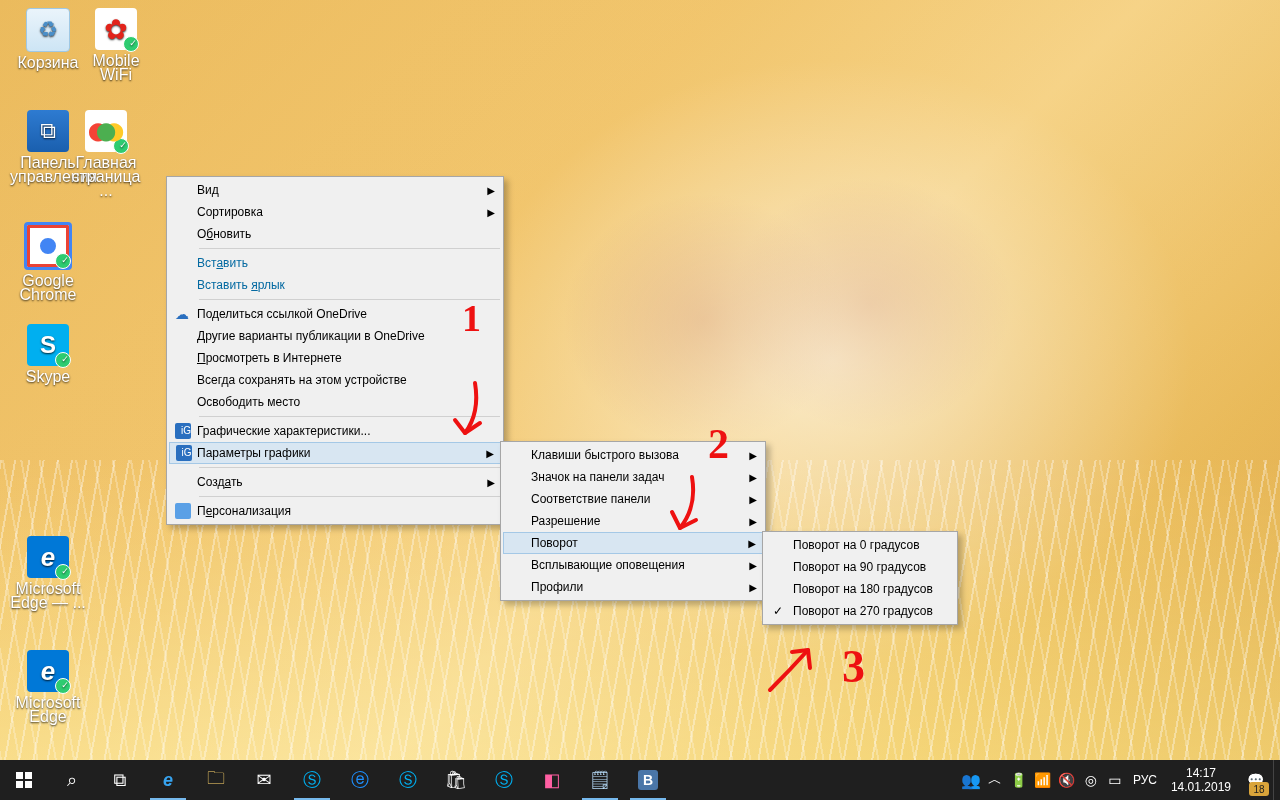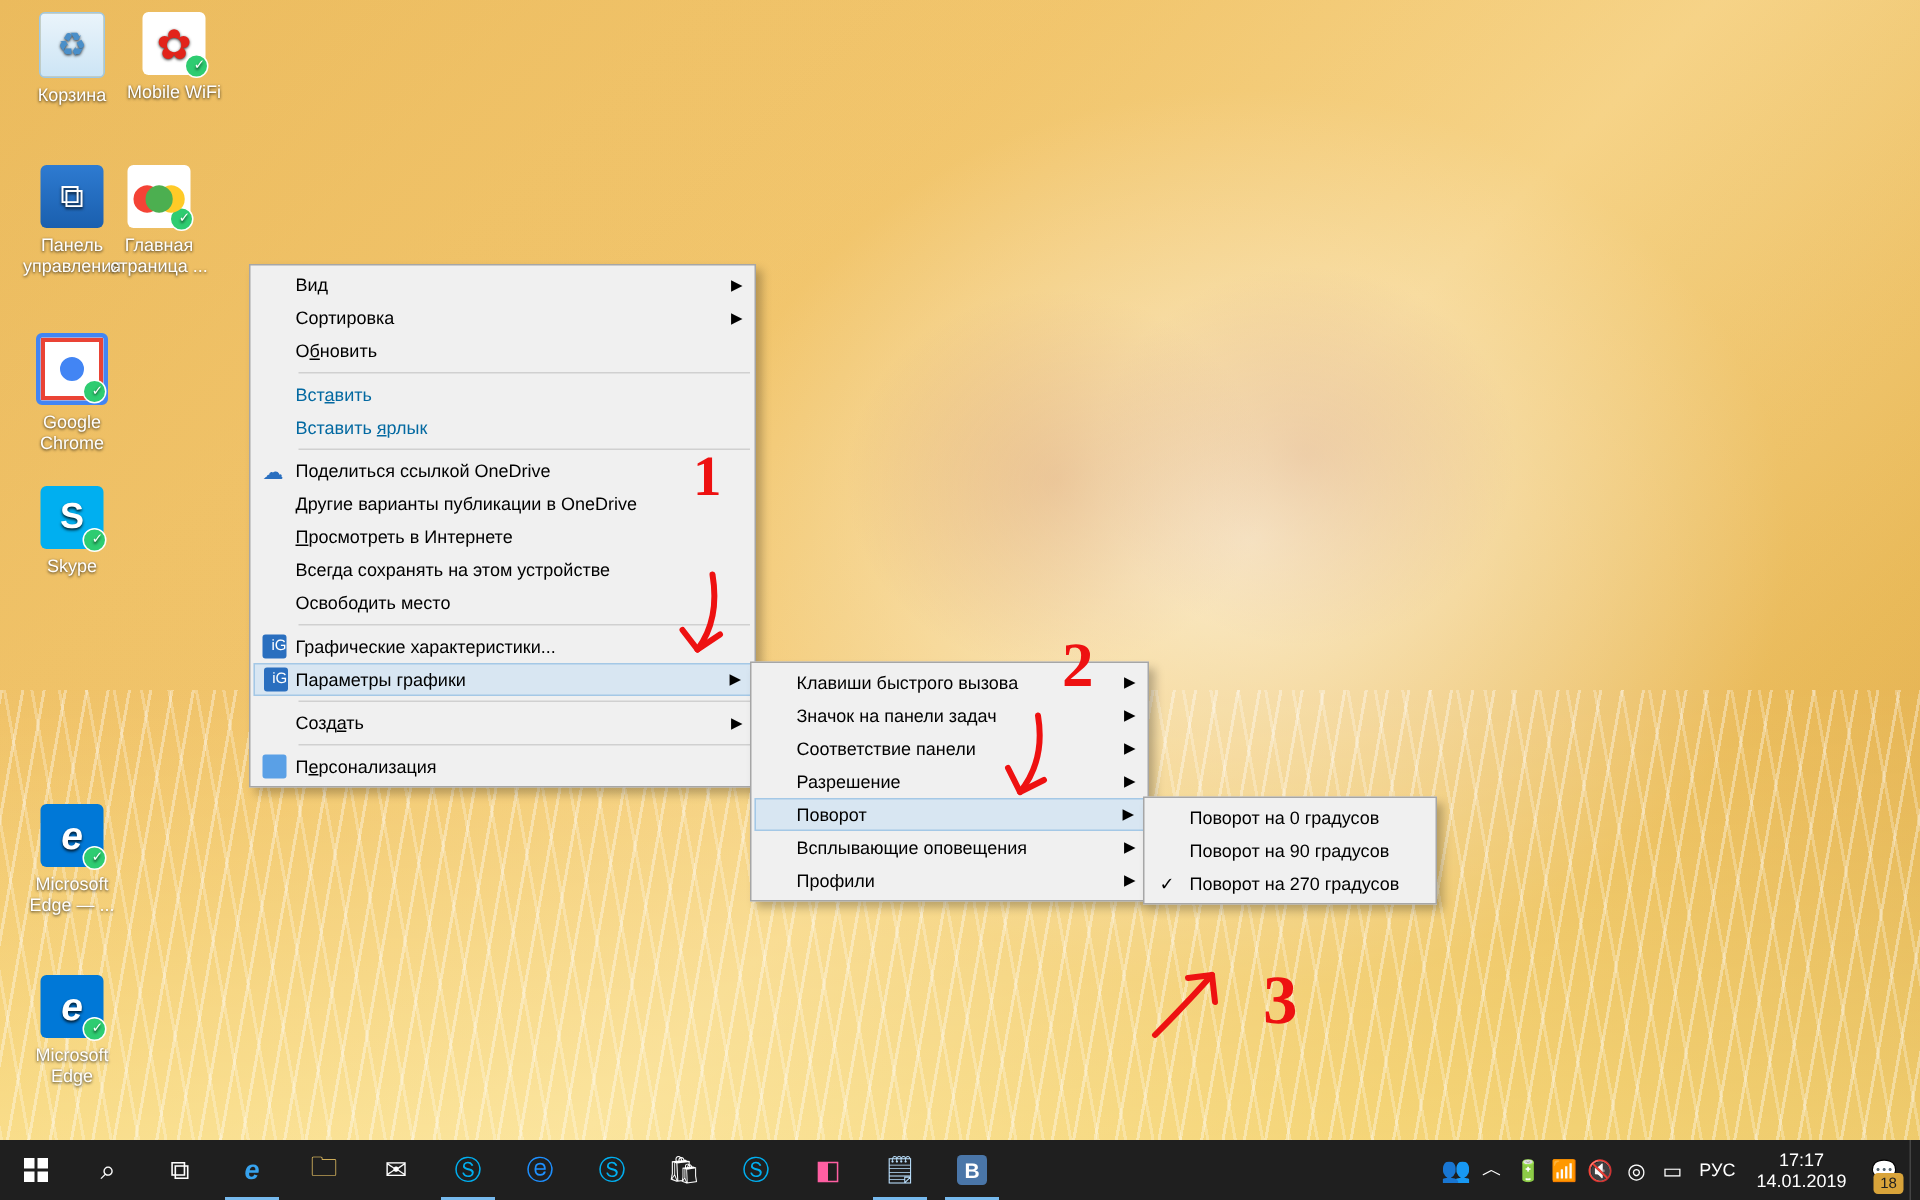--- a/index.html
+++ b/index.html
@@ -32,21 +32,21 @@
   }
   .dicon .ibox {
     width:42px; height:42px; margin:0 auto 4px; border-radius:4px;
     display:flex; align-items:center; justify-content:center; position:relative;
   }
   .dicon .sync-badge {
     position:absolute; right:-2px; bottom:-2px; width:14px; height:14px; border-radius:50%;
     background:#2ecc71; border:1.5px solid #fff;
   }
   .dicon .sync-badge::after { content:"✓"; color:#fff; font-size:9px; position:relative; top:-2px; left:2px; }
-  .dicon .lbl { font-size:12px; line-height:14px; }
+  .dicon .lbl { font-size:16px; line-height:14px; }
 
   
   .recycle { background:linear-gradient(#eaf4fb,#cde5f5); border:1px solid #9fc8e4; }
   .recycle::after { content:"♻"; color:#4a8fc9; font-size:22px; }
   .huawei { background:#fff; }
   .huawei::after { content:"✿"; color:#e2231a; font-size:28px; }
   .cpanel { background:linear-gradient(#2e7bd1,#1a5fae); }
   .cpanel::after { content:"⧉"; color:#fff; font-size:22px; }
   .yandex { background:#fff; border-radius:50%; }
   .yandex::after { content:"⬤"; color:#4caf50; font-size:18px; text-shadow: -8px 0 #f44336, 8px 0 #ffca28; filter: blur(.3px);}
@@ -296,20 +296,24 @@
   <div class="menu" style="left:762px; top:531px; width:190px;">
     <div class="menu-item">
         <span class="iconcol"></span>
         <span>Поворот на 0 градусов</span>
       </div>
     <div class="menu-item">
         <span class="iconcol"></span>
         <span>Поворот на 90 градусов</span>
       </div>
     <div class="menu-item">
+        <span class="iconcol"></span>
+        <span>Поворот на 180 градусов</span>
+      </div>
+    <div class="menu-item">
         <span class="check">✓</span>
         <span class="iconcol"></span>
         <span>Поворот на 270 градусов</span>
       </div>
   </div>
 
   <div class="annot" style="left:462px; top:296px; font-size:38px;">1</div>
   <div class="annot" style="left:440px; top:378px;">
     <svg width="50" height="70">
         <path d="M35 5 Q40 35 25 55" stroke="#e11" stroke-width="4" fill="none" stroke-linecap="round"></path>
@@ -398,21 +402,21 @@
           <span>🔇</span>
         </div>
       <div class="tray-ic">
           <span>◎</span>
         </div>
       <div class="tray-ic">
           <span>▭</span>
         </div>
       <div class="lang">РУС</div>
       <div class="clock">
-        <div>17:17</div>
+        <div>14:17</div>
         <div>14.01.2019</div>
       </div>
       <div class="tray-ic action-center" style="width:34px;">
         <span>💬</span>
         <span class="badge18">18</span>
       </div>
       <div class="showdesk"></div>
     </div>
   </div>
 </div>

